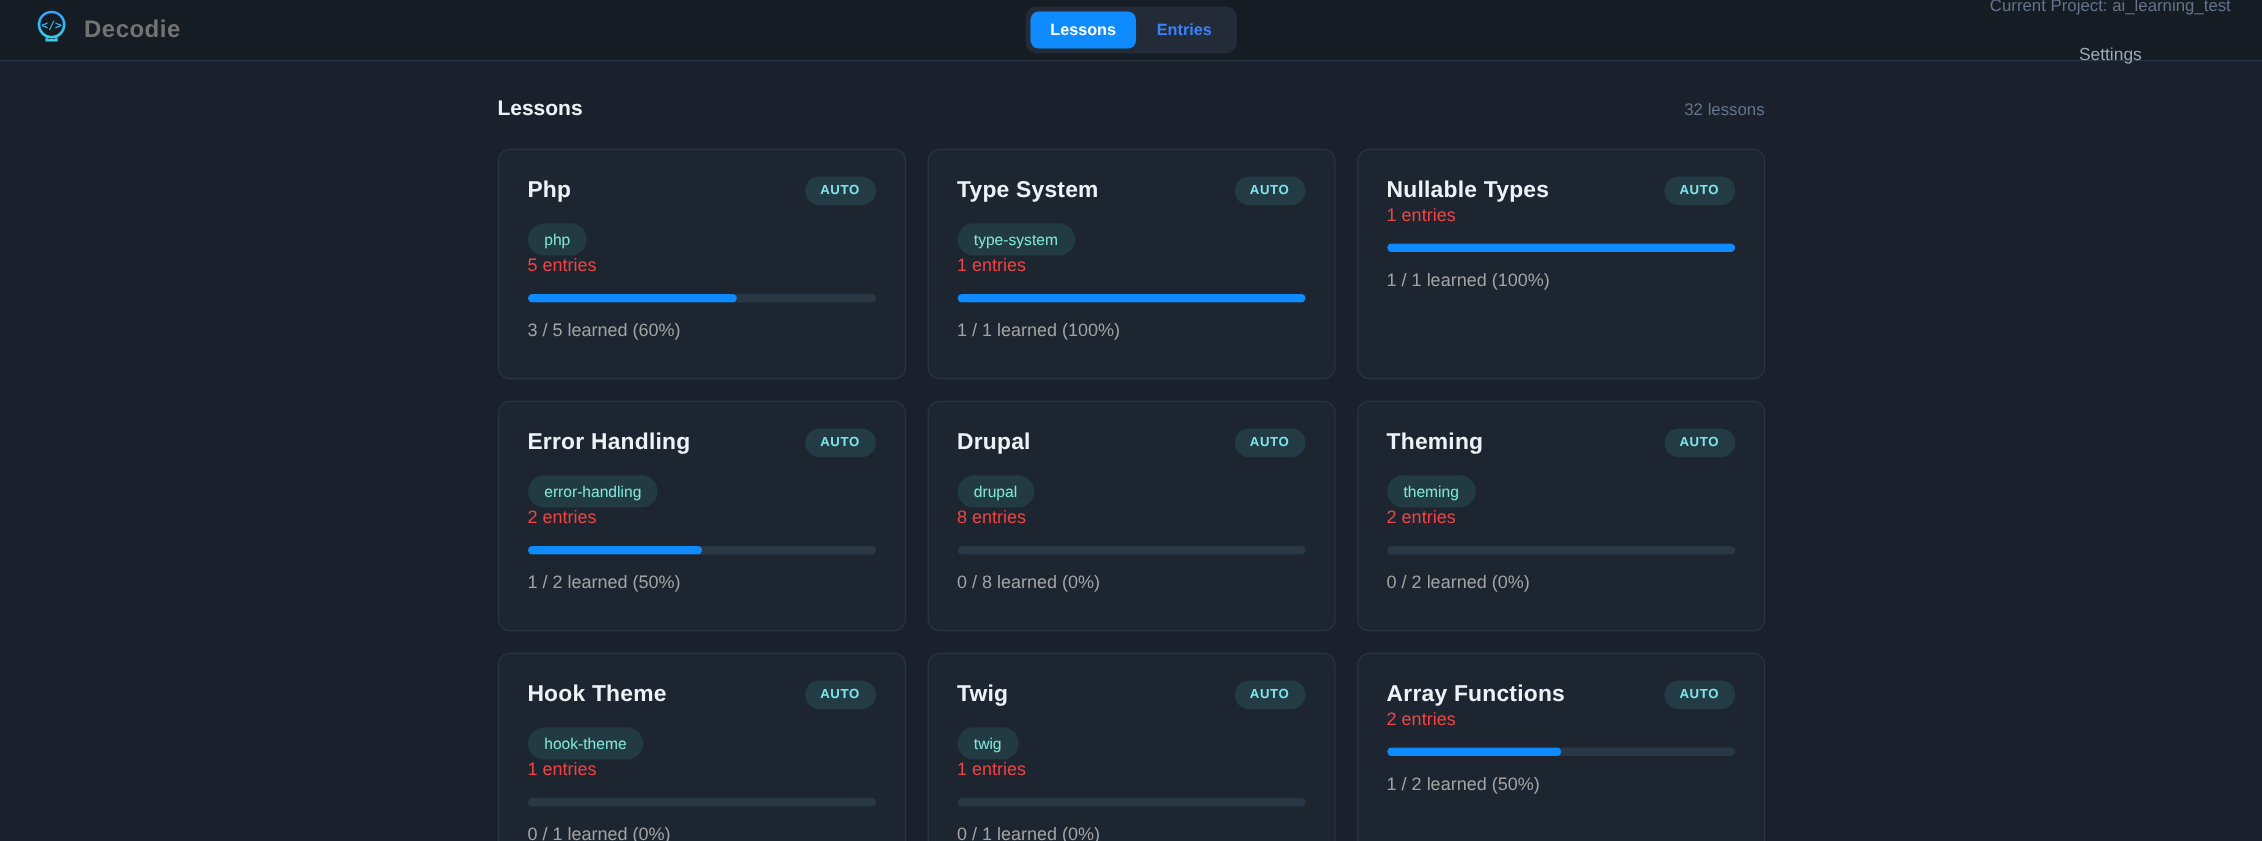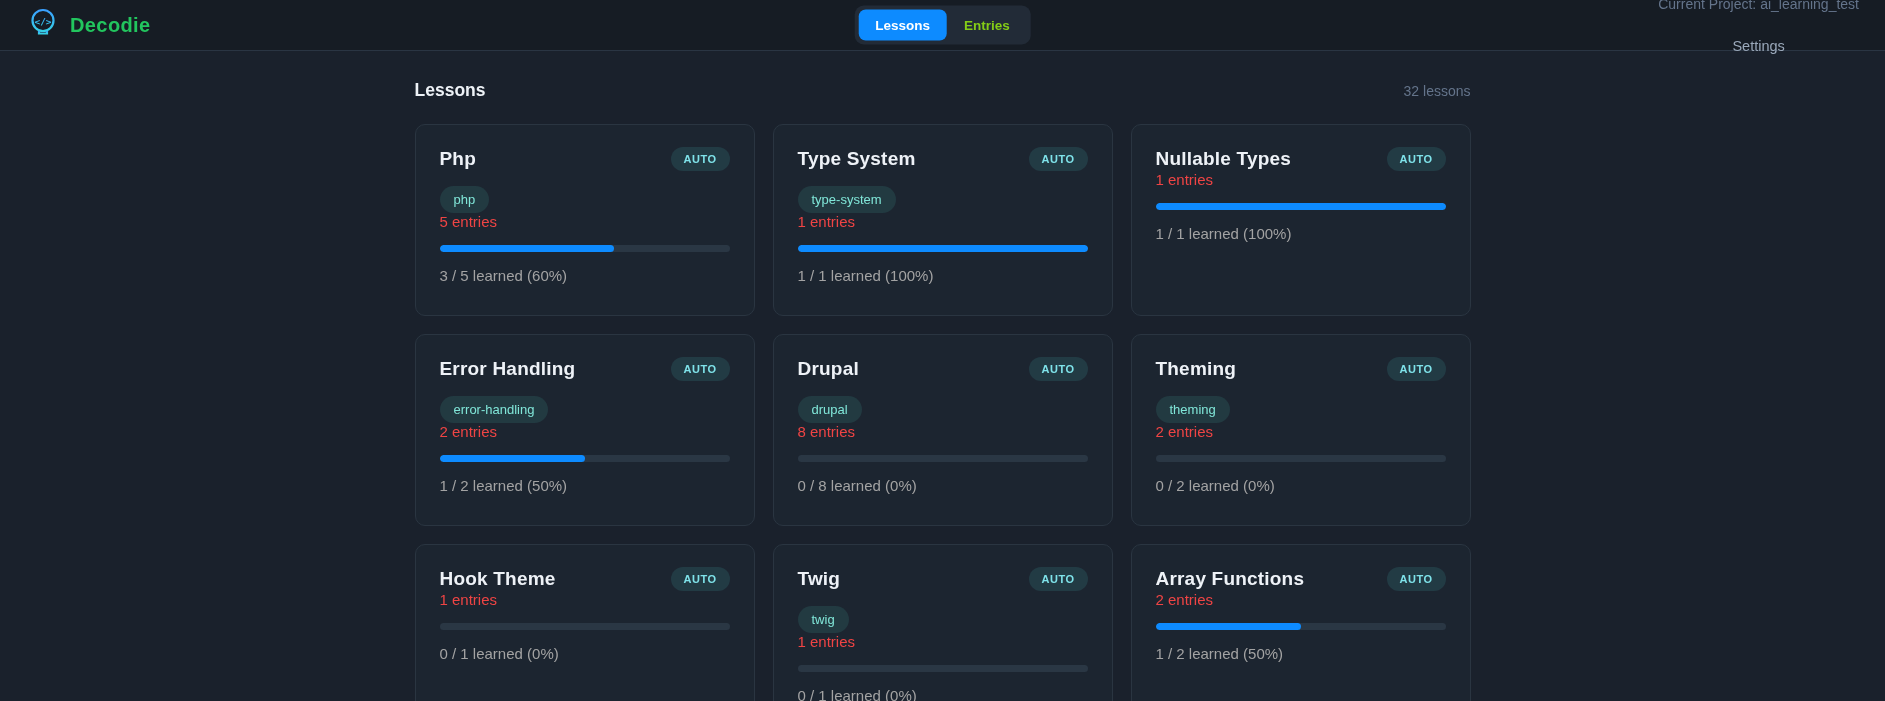--- a/index.html
+++ b/index.html
@@ -15,42 +15,42 @@
   .header {
     height: 51px;
     background: #161c24;
     border-bottom: 1px solid #2a3543;
     display: flex;
     align-items: center;
     padding: 0 26px;
     position: relative;
   }
   .brand { display: flex; align-items: center; gap: 10px; }
-  .brand-title { font-size: 20px; font-weight: 700; letter-spacing: 0.4px; color: #22c55e; }
+  .brand-title { font-size: 20px; font-weight: 700; letter-spacing: 0.4px; color: #737373; }
 
   .tabs {
     position: absolute;
     left: 50%;
     top: 50%;
     transform: translate(-50%, -50%);
     background: #222b37;
     border-radius: 9px;
     padding: 4px;
     display: flex;
     align-items: center;
   }
   .tab {
     border: none;
     font-family: inherit;
     font-size: 13.5px;
     font-weight: 700;
     padding: 8px 17px;
     border-radius: 7px;
     background: transparent;
-    color: #84cc16;
+    color: #3b82f6;
     cursor: pointer;
   }
   .tab.active { background: #0d8bff; color: #ffffff; }
 
   .header-right {
     margin-left: auto;
     display: flex;
     align-items: center;
     gap: 26px;
     flex-direction: column;
@@ -238,20 +238,23 @@
       <div class="progress-fill" style="width: 0%; background: rgb(13, 139, 255);"></div>
     </div>
     <div class="learned">0 / 2 learned (0%)</div>
   </div>
 
   <div class="card">
     <div class="card-top">
       <span class="card-title">Hook Theme</span>
       <span class="badge">AUTO</span>
     </div>
+    <div class="tag-row">
+      <span class="tag">hook-theme</span>
+    </div>
     <div class="entries">1 entries</div>
     <div class="progress-track">
       <div class="progress-fill" style="width: 0%; background: rgb(13, 139, 255);"></div>
     </div>
     <div class="learned">0 / 1 learned (0%)</div>
   </div>
 
   <div class="card">
     <div class="card-top">
       <span class="card-title">Twig</span>

